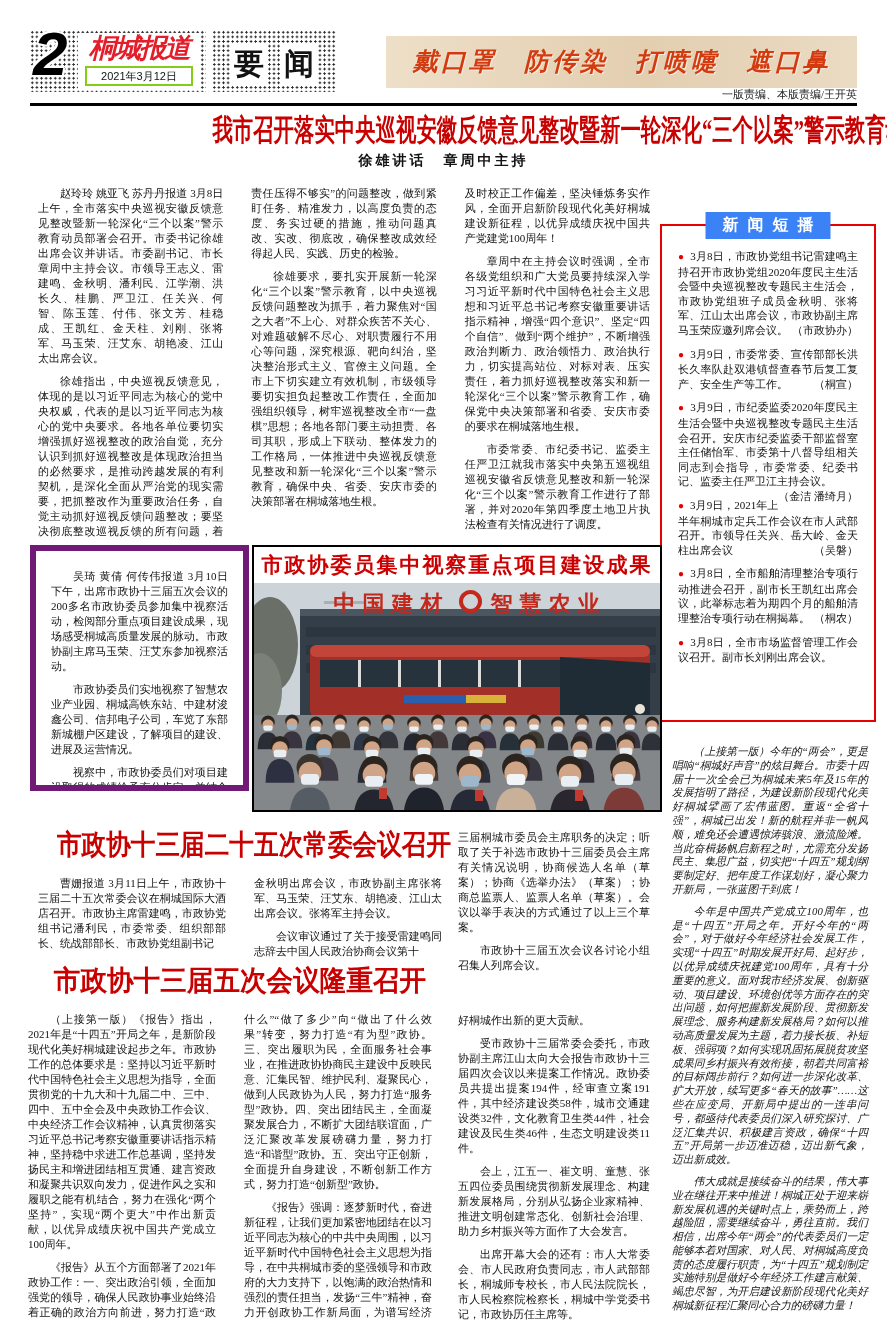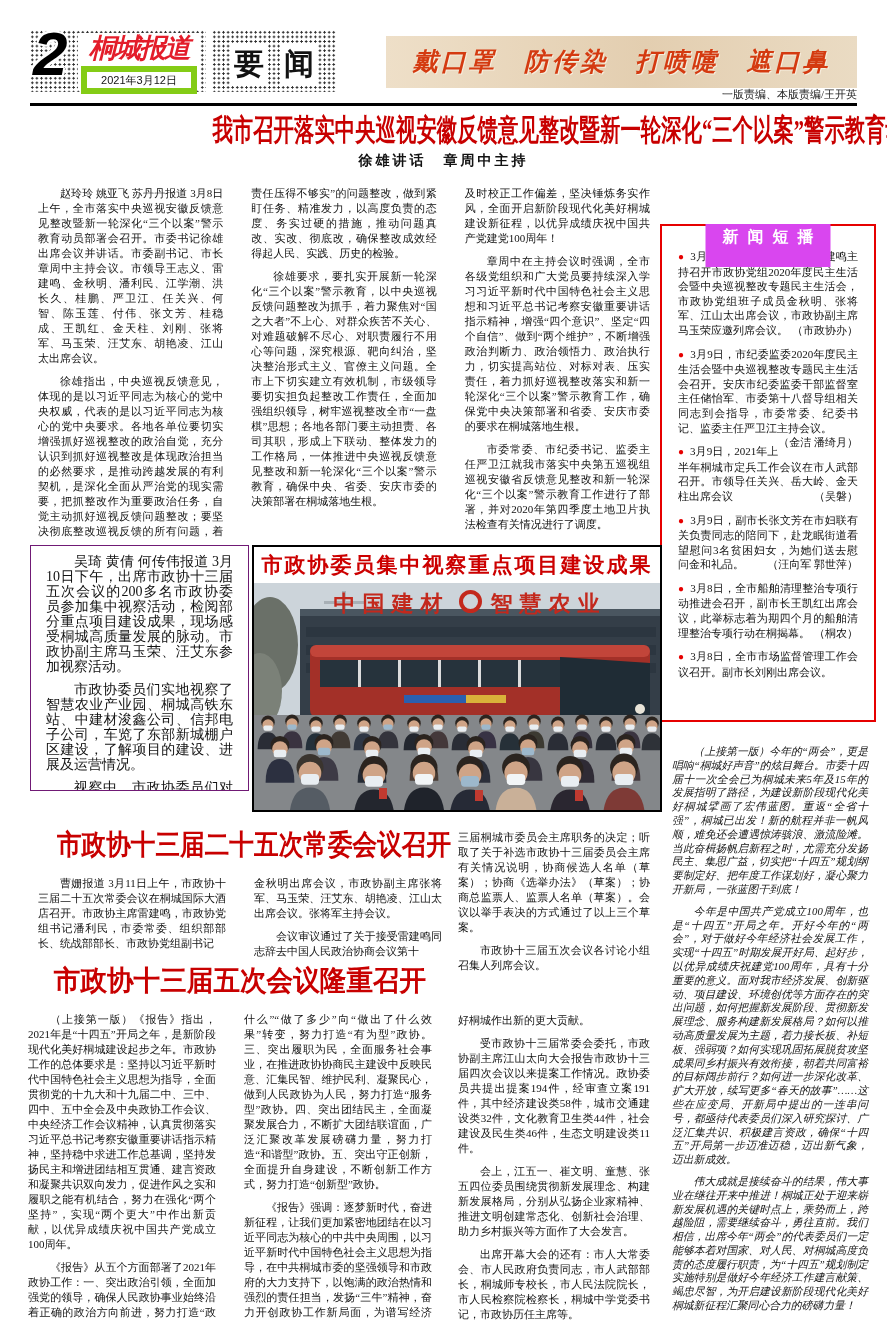--- a/index.html
+++ b/index.html
@@ -10,21 +10,21 @@
   .dots{background-color:#fff;
         background-image:radial-gradient(circle,#2b2b2b 1.05px,transparent 1.25px);
         background-size:4.6px 4.6px;}
   .dots-left{left:30px;top:30px;width:176px;height:62px;}
   .pagenum{left:33px;top:20px;font-size:62px;line-height:68px;font-weight:bold;font-style:italic;
            font-family:"Liberation Sans",sans-serif;color:#000;
            text-shadow:-2px 0 #fff,2px 0 #fff,0 -2px #fff,0 2px #fff,2px 2px #fff,-2px -2px #fff;}
   .masthead{left:78px;top:33px;width:122px;height:56px;background:#fff;text-align:center;}
   .paper-name{font-size:27px;line-height:31px;color:#e31d2a;font-weight:bold;font-style:italic;
               letter-spacing:-2px;white-space:nowrap;}
-  .date-box{margin:2px auto 0;border:6px solid #84cc16;font-size:11px;line-height:16px;width:104px;
+  .date-box{margin:2px auto 0;border:2px solid #84cc16;font-size:11px;line-height:16px;width:104px;
             background:#fff;font-family:"Liberation Sans",sans-serif;}
   .dots-mid{left:212px;top:30px;width:124px;height:62px;text-align:center;}
   .sec-ch{display:inline-block;font-size:30px;font-weight:bold;background:#fff;padding:1px 3px;
           margin:13px 5px 0;font-family:"Liberation Sans",sans-serif;letter-spacing:0;}
   .slogan{left:386px;top:36px;width:471px;height:52px;line-height:52px;text-align:center;
           background:linear-gradient(90deg,#eedfc8,#e3ceb0 55%,#eadbc3);
           color:#d43a10;font-size:25px;font-weight:bold;font-style:italic;
           letter-spacing:3px;word-spacing:18px;white-space:nowrap;overflow:hidden;
           text-shadow:1px 1px 0 #f6eede;}
   .editor-line{top:87px;right:30px;font-size:11px;color:#222;}
@@ -40,31 +40,31 @@
   .cols{display:flex;gap:12px;}
   .col{flex:1;overflow:hidden;text-align:justify;font-size:11px;line-height:15px;}
   .col p, .onecol p, .jump p, .brief-item, .boxed p{margin:8px;}
   .col p, .boxed p, .onecol p, .jump p{text-indent:2em;}
   p.cont{text-indent:0 !important;}
   .lead-cols{left:30px;top:178px;width:628px;height:360px;}
   
   .briefs{left:660px;top:224px;width:216px;height:498px;border:2.5px solid #e60000;
           box-sizing:border-box;background:#fff;}
   .briefs-title{position:absolute;top:-14px;left:50%;transform:translateX(-50%);
-                background:#d946ef;color:#fff;font-size:16px;font-weight:bold;
-                letter-spacing:9px;padding:3px 8px 19px 17px;white-space:nowrap;
-                font-family:"Liberation Sans",sans-serif;margin-top:12px;}
+                background:#3b82f6;color:#fff;font-size:16px;font-weight:bold;
+                letter-spacing:9px;padding:3px 8px 3px 17px;white-space:nowrap;
+                font-family:"Liberation Sans",sans-serif;}
   .briefs-body{padding:15px 8px 4px;font-size:11px;line-height:14.6px;overflow:hidden;height:470px;box-sizing:border-box;}
   .brief-item{margin-bottom:9px;text-align:justify;}
   .brief-bullet{color:#e60000;font-size:10px;margin-right:6px;}
   .brief-byline{float:right;}
   
-  .visit-box{left:30px;top:545px;width:219px;height:246px;border:1px solid #701a75;
-             box-sizing:border-box;padding:0 7px;overflow:hidden;
-             font-size:14px;line-height:15px;text-align:justify;}
+  .visit-box{left:30px;top:545px;width:219px;height:246px;border:6px solid #701a75;
+             box-sizing:border-box;padding:10px 7px;overflow:hidden;
+             font-size:11px;line-height:15px;text-align:justify;}
   .photo-box{left:252px;top:545px;width:410px;height:267px;border:2px solid #000;
              box-sizing:border-box;background:#fff;}
   .photo-title{height:36px;line-height:36px;text-align:center;color:#cc0000;font-weight:bold;
                font-size:21px;letter-spacing:2px;white-space:nowrap;overflow:hidden;}
   .photo-scene{position:relative;height:227px;overflow:hidden;background:#ccd4da;}
   .photo-scene svg{position:absolute;left:0;top:0;}
   .photo-sign{position:absolute;top:6px;left:0;right:0;text-align:center;color:#c3281c;
               font-size:22px;font-weight:bold;letter-spacing:7px;white-space:nowrap;padding-left:26px;}
   .cnbm-logo{display:inline-block;width:15px;height:15px;border:4.5px solid #c3281c;
              border-radius:50%;vertical-align:-2px;margin:0 9px;}
@@ -119,23 +119,23 @@
       <p>章周中在主持会议时强调，全市各级党组织和广大党员要持续深入学习习近平新时代中国特色社会主义思想和习近平总书记考察安徽重要讲话指示精神，增强“四个意识”、坚定“四个自信”、做到“两个维护”，不断增强政治判断力、政治领悟力、政治执行力，切实提高站位、对标对表、压实责任，着力抓好巡视整改落实和新一轮深化“三个以案”警示教育工作，确保党中央决策部署和省委、安庆市委的要求在桐城落地生根。</p>
       <p>市委常委、市纪委书记、监委主任严卫江就我市落实中央第五巡视组巡视安徽省反馈意见整改和新一轮深化“三个以案”警示教育工作进行了部署，并对2020年第四季度土地卫片执法检查有关情况进行了调度。</p>
       <p>各镇（街道）及市直有关单位负责同志参加会议。</p>
     </div>
   </div>
 
   <div class="abs briefs">
     <div class="briefs-title">新闻短播</div>
     <div class="briefs-body">
       <div class="brief-item"><span class="brief-bullet">●</span><span>3月8日，市政协党组书记雷建鸣主持召开市政协党组2020年度民主生活会暨中央巡视整改专题民主生活会，市政协党组班子成员金秋明、张将军、江山太出席会议，市政协副主席马玉荣应邀列席会议。</span><span class="brief-byline">（市政协办）</span></div>
+      <div class="brief-item"><span class="brief-bullet">●</span><span>3月9日，市委常委、宣传部部长洪长久率队赴双港镇督查春节后复工复产、安全生产等工作。</span><span class="brief-byline">（桐宣）</span></div>
       <div class="brief-item"><span class="brief-bullet">●</span><span>3月9日，市纪委监委2020年度民主生活会暨中央巡视整改专题民主生活会召开。安庆市纪委监委干部监督室主任储怡军、市委第十八督导组相关同志到会指导，市委常委、纪委书记、监委主任严卫江主持会议。</span><span class="brief-byline">（金洁 潘绮月）</span></div>
       <div class="brief-item"><span class="brief-bullet">●</span><span>3月9日，2021年上半年桐城市定兵工作会议在市人武部召开。市领导任关兴、岳大岭、金天柱出席会议</span><span class="brief-byline">（吴磐）</span></div>
-      <div class="brief-item"><span class="brief-bullet">●</span><span>3月9日，副市长张文芳在市妇联有关负责同志的陪同下，赴龙眠街道看望慰问3名贫困妇女，为她们送去慰问金和礼品。</span><span class="brief-byline">（汪向军 郭世萍）</span></div>
       <div class="brief-item"><span class="brief-bullet">●</span><span>3月8日，全市船舶清理整治专项行动推进会召开，副市长王凯红出席会议，此举标志着为期四个月的船舶清理整治专项行动在桐揭幕。</span><span class="brief-byline">（桐农）</span></div>
       <div class="brief-item"><span class="brief-bullet">●</span><span>3月8日，全市市场监督管理工作会议召开。副市长刘刚出席会议。</span></div>
     </div>
   </div>
 
   <div class="abs visit-box boxed">
     <p>吴琦 黄倩 何传伟报道 3月10日下午，出席市政协十三届五次会议的200多名市政协委员参加集中视察活动，检阅部分重点项目建设成果，现场感受桐城高质量发展的脉动。市政协副主席马玉荣、汪艾东参加视察活动。</p>
     <p>市政协委员们实地视察了智慧农业产业园、桐城高铁东站、中建材浚鑫公司、信邦电子公司，车览了东部新城棚户区建设，了解项目的建设、进展及运营情况。</p>
     <p>视察中，市政协委员们对项目建设取得的成绩给予充分肯定，并结合项目情况提出了宝贵意见。大家纷纷表示，将继续关注、支持全市项目建设，积极建言献策，服务高质量发展，为建设美丽幸福新桐城作出新的更大贡献。</p>
   </div>

